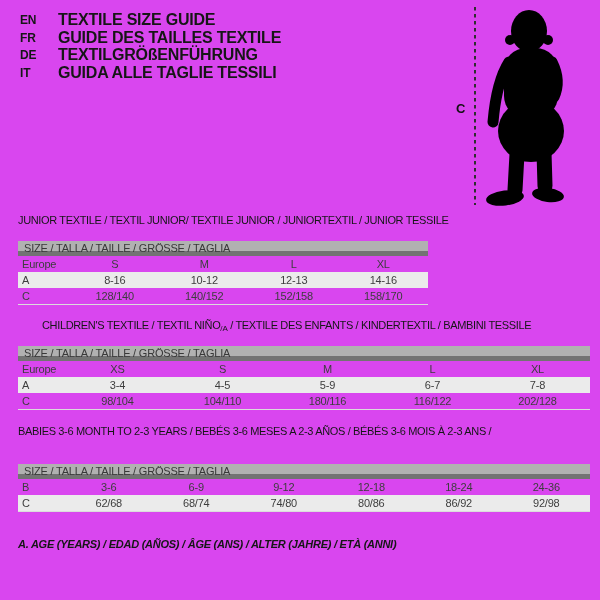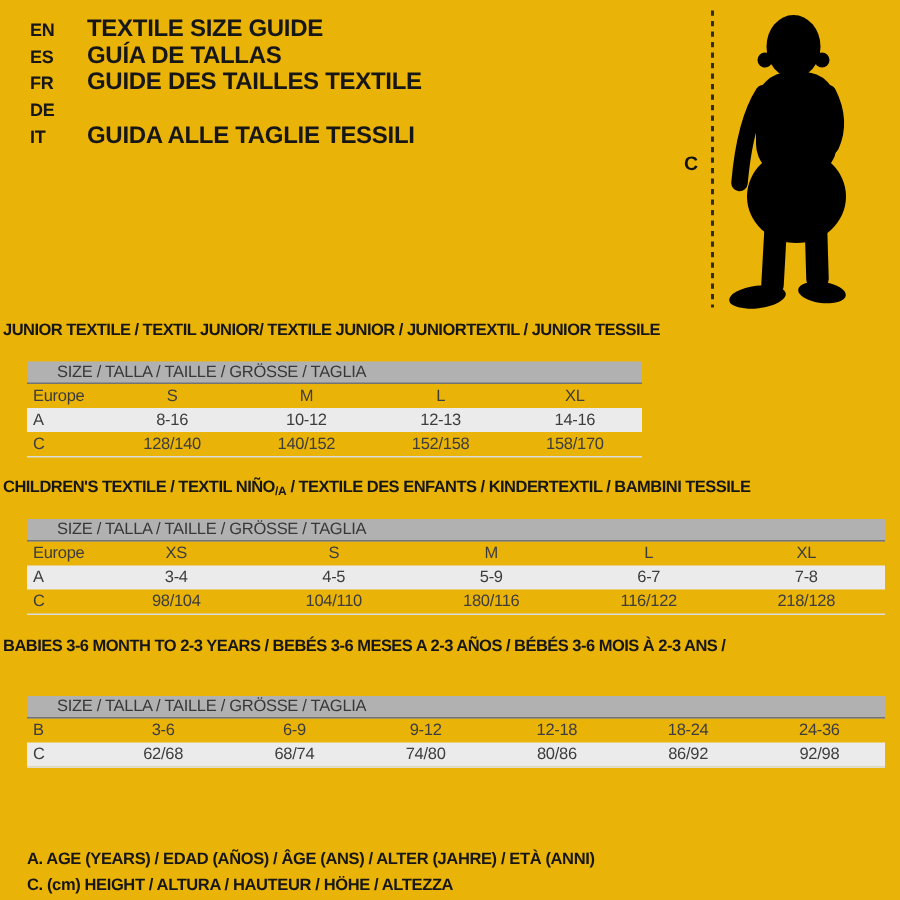--- a/index.html
+++ b/index.html
@@ -1,64 +1,61 @@
 <!DOCTYPE html>
 <html><head>
 <meta charset="utf-8">
 <style>
   html,body{margin:0;padding:0;background:#fff;}
   .canvas{
-    position:relative;width:600px;height:600px;background:#eab308;overflow:hidden;
+    position:relative;width:600px;height:600px;background:#d946ef;overflow:hidden;
     font-family:"Liberation Sans",sans-serif;color:#1c1c1c;
     --header-bar:#b1b1b1;--row-shaded:#ebebeb;--title-text:#161616;--table-text:#3d3d3d;
   }
   
   .lang-block{position:absolute;left:20px;top:11px;}
   .lang-row{display:flex;height:17.7px;align-items:center;}
   .lang-code{width:38px;font-size:12px;font-weight:bold;letter-spacing:-0.2px;color:var(--title-text);}
   .lang-label{font-size:16px;font-weight:bold;letter-spacing:-0.2px;color:var(--title-text);white-space:nowrap;}
   
   .figure-svg{position:absolute;left:445px;top:4px;}
   .height-label{position:absolute;left:456px;top:101px;font-size:13px;font-weight:bold;color:#111;}
   
-  .tbl-title{position:absolute;left:2px;font-size:11px;font-weight:bold;letter-spacing:-0.35px;
+  .tbl-title{position:absolute;left:18px;font-size:11px;font-weight:normal;letter-spacing:-0.35px;
     line-height:16px;color:var(--title-text);white-space:nowrap;}
   .sub{font-size:8px;vertical-align:-2px;letter-spacing:-0.2px;}
   .size-table{position:absolute;left:18px;border-bottom:1px solid #dcdcdc;}
-  .size-bar{height:15px;line-height:15px;background:var(--header-bar);border-bottom:1px solid #737373;
-    padding-left:20px;font-size:11px;letter-spacing:-0.2px;color:#383838;box-sizing:border-box;}
+  .size-bar{height:15px;line-height:15px;background:var(--header-bar);border-bottom:5px solid #737373;
+    padding-left:6px;font-size:11px;letter-spacing:-0.2px;color:#383838;box-sizing:border-box;}
   .trow{display:flex;height:16px;align-items:center;font-size:11px;letter-spacing:-0.2px;color:var(--table-text);}
   .trow.shaded{background:var(--row-shaded);}
   .tlabel{padding-left:4px;box-sizing:border-box;white-space:nowrap;}
   .tcell{flex:1;text-align:center;white-space:nowrap;}
   
-  .footnotes{position:absolute;left:18px;top:565px;}
+  .footnotes{position:absolute;left:18px;top:536px;font-style:italic;}
   .footnote{height:17px;line-height:17px;font-size:11px;font-weight:bold;letter-spacing:-0.25px;
     color:var(--title-text);white-space:nowrap;}
 </style>
 </head>
 <body>
 
 <div class="canvas" style="--header-bar: #b1b1b1; --row-shaded: #ebebeb; --title-text: #161616; --table-text: #3d3d3d;">
 
   <div class="lang-block">
       <div class="lang-row">
         <span class="lang-code">EN</span>
         <span class="lang-label">TEXTILE SIZE GUIDE</span>
       </div>
       <div class="lang-row">
-        <span class="lang-code">ES</span>
-        <span class="lang-label">GUÍA DE TALLAS</span>
-      </div>
-      <div class="lang-row">
         <span class="lang-code">FR</span>
         <span class="lang-label">GUIDE DES TAILLES TEXTILE</span>
       </div>
       <div class="lang-row">
         <span class="lang-code">DE</span>
+        <span class="lang-label">TEXTILGRÖßENFÜHRUNG</span>
       </div>
       <div class="lang-row">
         <span class="lang-code">IT</span>
         <span class="lang-label">GUIDA ALLE TAGLIE TESSILI</span>
       </div>
     </div>
 
   <svg class="figure-svg" width="155" height="210" viewBox="0 0 155 210">
     <g>
       <line x1="30" y1="3" x2="30" y2="201" stroke="#2e2e2e" stroke-width="2" stroke-dasharray="3.5 3.5"></line>
@@ -100,21 +97,21 @@
           <div class="tcell">14-16</div>
         </div>
         <div class="trow">
           <div class="tlabel" style="width: 52px;">C</div>
           <div class="tcell">128/140</div>
           <div class="tcell">140/152</div>
           <div class="tcell">152/158</div>
           <div class="tcell">158/170</div>
         </div>
       </div>
-      <div class="tbl-title" style="top: 317px;">
+      <div class="tbl-title" style="top: 317px; margin-left: 24px;">
         <div><span>CHILDREN'S TEXTILE / TEXTIL NIÑO</span><span class="sub">/A</span><span> / TEXTILE DES ENFANTS / KINDERTEXTIL / BAMBINI TESSILE</span></div>
       </div>
       <div class="size-table" style="top: 346px; width: 572px;">
         <div class="size-bar">SIZE / TALLA / TAILLE / GRÖSSE / TAGLIA</div>
         <div class="trow">
           <div class="tlabel" style="width: 47px;">Europe</div>
           <div class="tcell">XS</div>
           <div class="tcell">S</div>
           <div class="tcell">M</div>
           <div class="tcell">L</div>
@@ -127,21 +124,21 @@
           <div class="tcell">5-9</div>
           <div class="tcell">6-7</div>
           <div class="tcell">7-8</div>
         </div>
         <div class="trow">
           <div class="tlabel" style="width: 47px;">C</div>
           <div class="tcell">98/104</div>
           <div class="tcell">104/110</div>
           <div class="tcell">180/116</div>
           <div class="tcell">116/122</div>
-          <div class="tcell">218/128</div>
+          <div class="tcell">202/128</div>
         </div>
       </div>
       <div class="tbl-title" style="top: 423px;">
         <div><span>BABIES 3-6 MONTH TO 2-3 YEARS / BEBÉS 3-6 MESES A 2-3 AÑOS / BÉBÉS 3-6 MOIS À 2-3 ANS /</span></div>
       </div>
       <div class="size-table" style="top: 464px; width: 572px;">
         <div class="size-bar">SIZE / TALLA / TAILLE / GRÖSSE / TAGLIA</div>
         <div class="trow">
           <div class="tlabel" style="width: 47px;">B</div>
           <div class="tcell">3-6</div>
@@ -158,16 +155,15 @@
           <div class="tcell">74/80</div>
           <div class="tcell">80/86</div>
           <div class="tcell">86/92</div>
           <div class="tcell">92/98</div>
         </div>
       </div>
     </div>
 
   <div class="footnotes">
       <div class="footnote">A. AGE (YEARS) / EDAD (AÑOS) / ÂGE (ANS) / ALTER (JAHRE) / ETÀ (ANNI)</div>
-      <div class="footnote">C. (cm) HEIGHT / ALTURA / HAUTEUR / HÖHE / ALTEZZA</div>
     </div>
 
 </div>
 
 </body></html>

